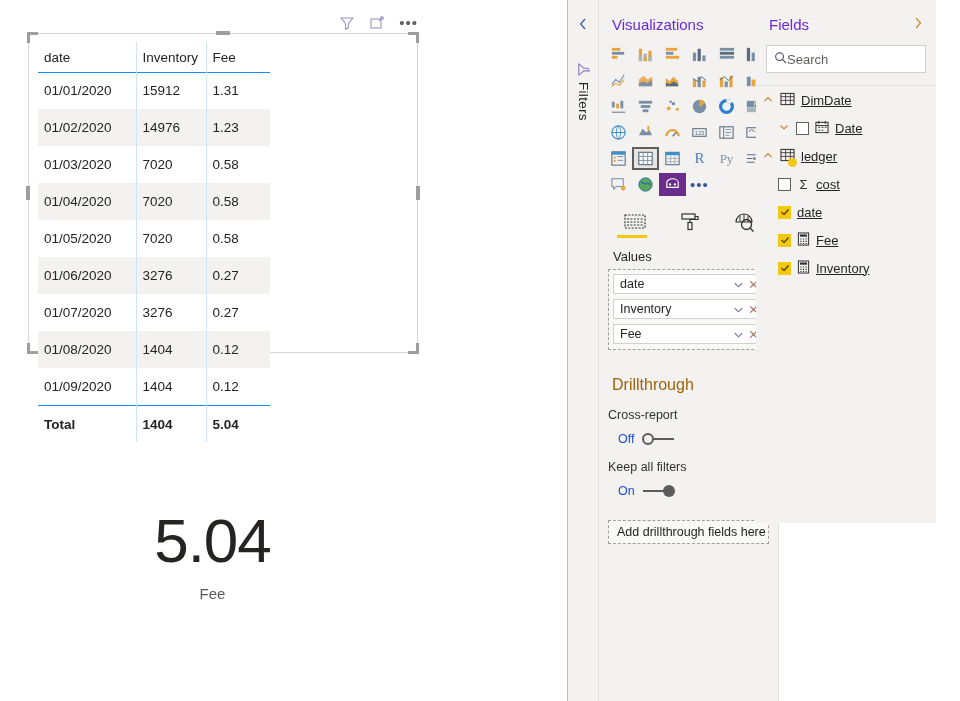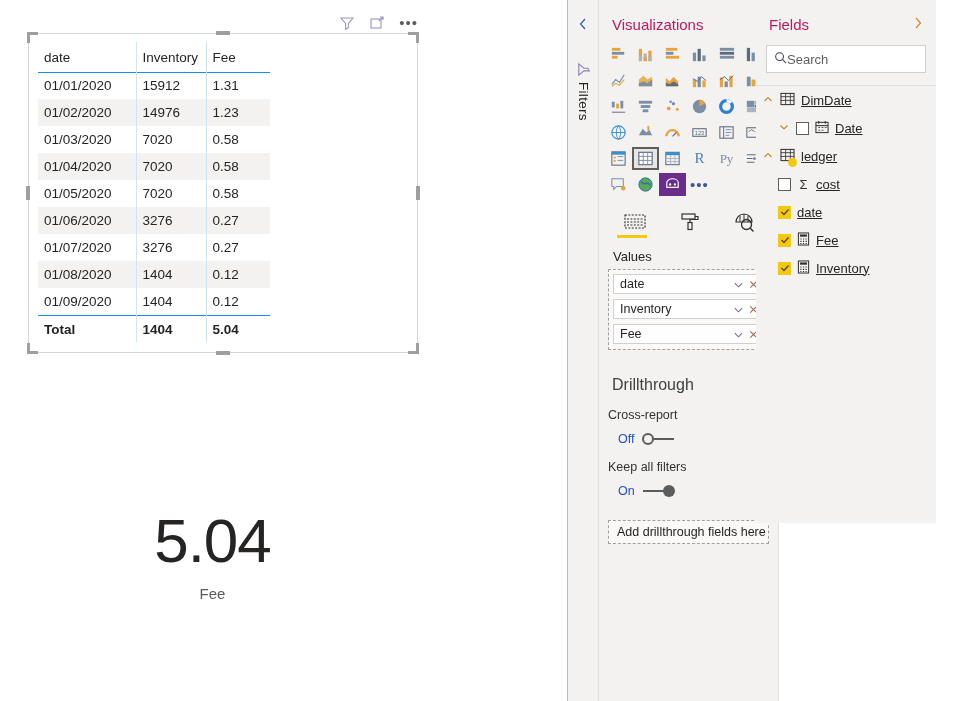--- a/index.html
+++ b/index.html
@@ -48,21 +48,21 @@
   .h-corner.br { right: -1px; bottom: -1px;
     clip-path: polygon(calc(100% - 3px) 0,100% 0,100% 100%,0 100%,0 calc(100% - 3px),calc(100% - 3px) calc(100% - 3px)); }
   .h-mid-t { left: 50%; top: -2px; width: 14px; height: 4px; transform: translateX(-50%); }
   .h-mid-b { left: 50%; bottom: -2px; width: 14px; height: 4px; transform: translateX(-50%); }
   .h-mid-l { top: 50%; left: -2px; width: 4px; height: 14px; transform: translateY(-50%); }
   .h-mid-r { top: 50%; right: -2px; width: 4px; height: 14px; transform: translateY(-50%); }
 
   .tbl { position: absolute; left: 10px; top: 9px; width: 232px; }
   .tbl table { border-collapse: collapse; width: 232px; table-layout: fixed; }
   .tbl th, .tbl td {
-    font-size: 13.5px; color: #252423; padding: 0 6px; height: 27px;
+    font-size: 13.5px; color: #252423; padding: 0 6px; height: 37px;
     font-weight: 400; white-space: nowrap;
   }
   .tbl th { text-align: left; padding-bottom: 7px; height: 30px; vertical-align: bottom; }
   .tbl thead tr { border-bottom: 1.5px solid #118dff; }
   .col-date { width: 98px; }
   .col-inv  { width: 70px; }
   .col-fee  { width: 64px; }
   .tbl th.col-inv, .tbl th.col-fee,
   .tbl td.col-inv, .tbl td.col-fee { border-left: 1px solid #cfe4f7; }
   .tbl td.col-inv, .tbl td.col-fee { text-align: left; }
@@ -91,21 +91,21 @@
     writing-mode: vertical-rl; font-size: 13.5px; color: #252423;
     letter-spacing: .3px;
   }
 
   
   .viz-pane {
     position: absolute; left: 599px; top: 0; width: 180px; height: 701px;
     background: #f3f2f1; border-right: 1px solid #e1dfdd;
   }
   .pane-title {
-    font-size: 15px; color: #be185d; padding: 16px 0 0 13px;
+    font-size: 15px; color: #6d28d9; padding: 16px 0 0 13px;
     display: flex; align-items: center; justify-content: space-between;
   }
   .pane-title .chev { margin-right: 12px; cursor: pointer; }
 
   .icon-grid {
     display: grid; grid-template-columns: repeat(6, 27px);
     gap: 3px 0; padding: 10px 0 0 6px;
   }
   .viz-ico {
     width: 27px; height: 23px; display: flex; align-items: center; justify-content: center;
@@ -131,21 +131,21 @@
   }
   .well-item {
     display: flex; align-items: center; background: #ffffff;
     border: 1px solid #d2d0ce; height: 20px; margin-bottom: 5px; padding: 0 4px 0 6px;
     font-size: 12.5px; color: #252423; cursor: pointer;
   }
   .well-item:last-child { margin-bottom: 0; }
   .well-item .nm { flex: 1; }
   .well-item .ctrl { margin-left: 4px; cursor: pointer; display: flex; }
 
-  .dt-title { font-size: 16px; color: #404040; padding: 26px 0 0 13px; }
+  .dt-title { font-size: 16px; color: #a16207; padding: 26px 0 0 13px; }
   .dt-sub { font-size: 12.5px; color: #323130; padding: 14px 0 0 9px; }
   .toggle-row { display: flex; align-items: center; gap: 8px; padding: 10px 0 0 19px; }
   .toggle-lbl { font-size: 12.5px; color: #1d4ed8; }
   .tg { width: 32px; height: 14px; position: relative; cursor: pointer; }
   .tg .track { position: absolute; left: 8px; top: 6px; width: 24px; height: 2px; background: #5c5c5c; }
   .tg .knob  { position: absolute; top: 1px; width: 12px; height: 12px; border-radius: 50%; }
   .tg.off .knob { left: 0; border: 2px solid #5c5c5c; background: #f3f2f1; }
   .tg.on  .track { left: 0; width: 24px; }
   .tg.on  .knob { left: 20px; background: #5c5c5c; }
 

